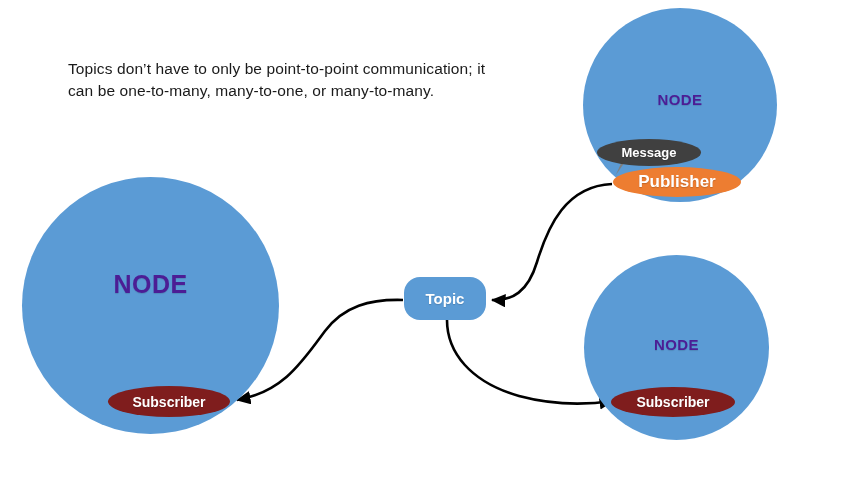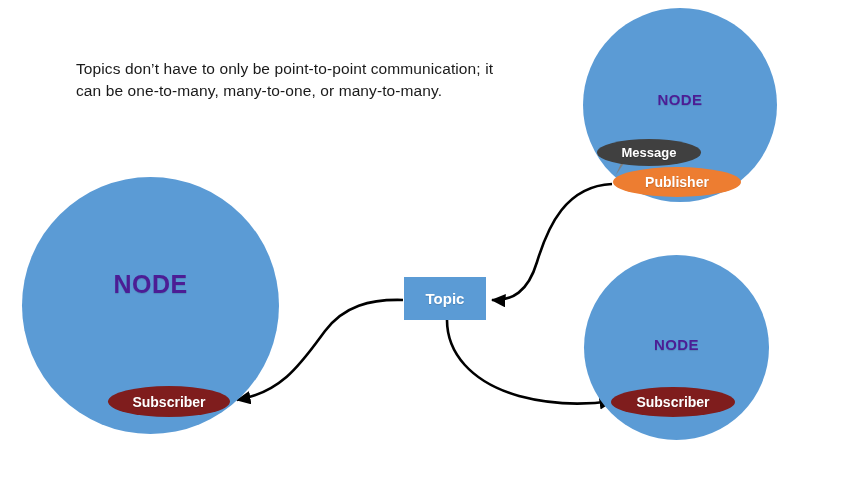--- a/index.html
+++ b/index.html
@@ -10,21 +10,21 @@
   #slide {
     position: relative;
     width: 854px;
     height: 480px;
     background: #ffffff;
     overflow: hidden;
     font-family: "Liberation Sans", sans-serif;
   }
   .caption {
     position: absolute;
-    left: 76px;
+    left: 68px;
     top: 58px;
     width: 420px;
     font-size: 15.5px;
     line-height: 1.45;
     color: #1a1a1a;
     letter-spacing: 0.1px;
     white-space: pre-line;
   }
   .node-circle {
     position: absolute;
@@ -56,21 +56,21 @@
     color: #ffffff;
     font-weight: bold;
     text-shadow: 0 1px 1px rgba(0,0,0,0.18);
   }
   .pill-subscriber { background: #7f1d1d; }
   .pill-publisher  { background: #ED7D31; }
   .pill-message    { background: #404040; }
 
   #sub-left  { left: 108px; top: 386px; width: 122px; height: 31px; font-size: 14px; }
   #sub-right { left: 611px; top: 387px; width: 124px; height: 30px; font-size: 14px; }
-  #publisher { left: 613px; top: 167px; width: 128px; height: 30px; font-size: 14px; }
+  #publisher { left: 613px; top: 167px; width: 128px; height: 30px; font-size: 17px; }
   #message   { left: 597px; top: 139px; width: 104px; height: 27px; font-size: 13px; }
 
   #message-tail {
     position: absolute;
     left: 611px;
     top: 159px;
     width: 16px;
     height: 16px;
     background: #7F7F7F;
     clip-path: polygon(100% 0%, 30% 100%, 75% 0%);
@@ -116,17 +116,17 @@
   </div>
   <div id="message-tail"></div>
   <div class="pill pill-message" id="message">Message</div>
   <div class="pill pill-publisher" id="publisher">Publisher</div>
 
   <div class="node-circle" id="node-bottomright">
     <div class="node-label">NODE</div>
   </div>
   <div class="pill pill-subscriber" id="sub-right">Subscriber</div>
 
-  <div id="topic-box" style="position:absolute;left:404px;top:277px;width:82px;height:43px;background:#5B9BD5;border-radius:0;display:flex;align-items:center;justify-content:center;">
+  <div id="topic-box" style="position:absolute;left:404px;top:277px;width:82px;height:43px;background:#5B9BD5;border-radius:16px;display:flex;align-items:center;justify-content:center;">
     <span style="color:#ffffff;font-weight:bold;font-size:15px;text-shadow:0 1px 1px rgba(0,0,0,0.15);">Topic</span>
   </div>
 
 </div>
 
 </body></html>

